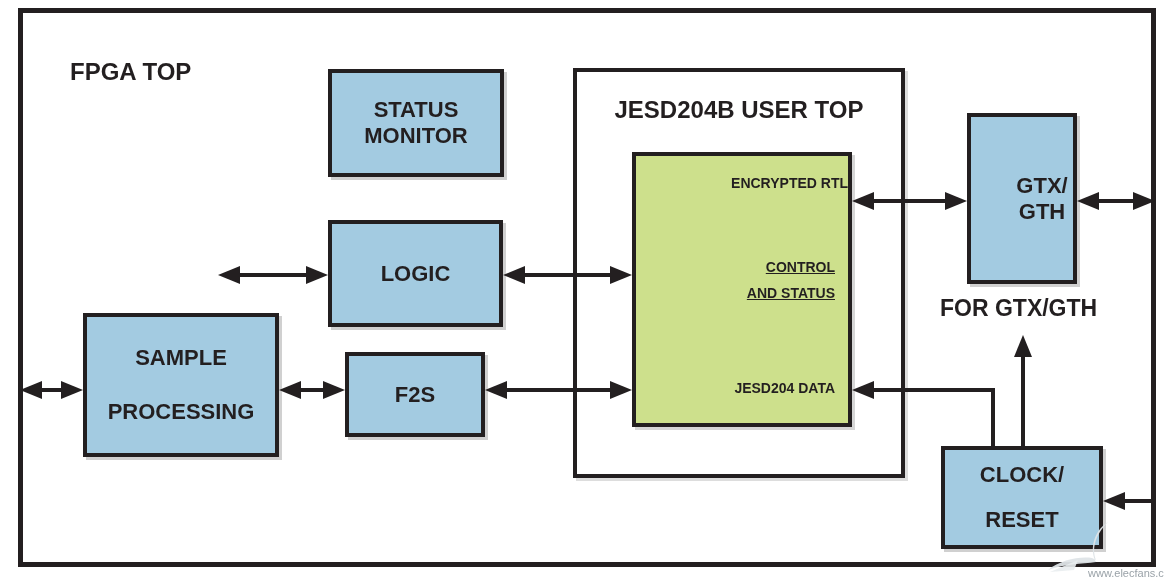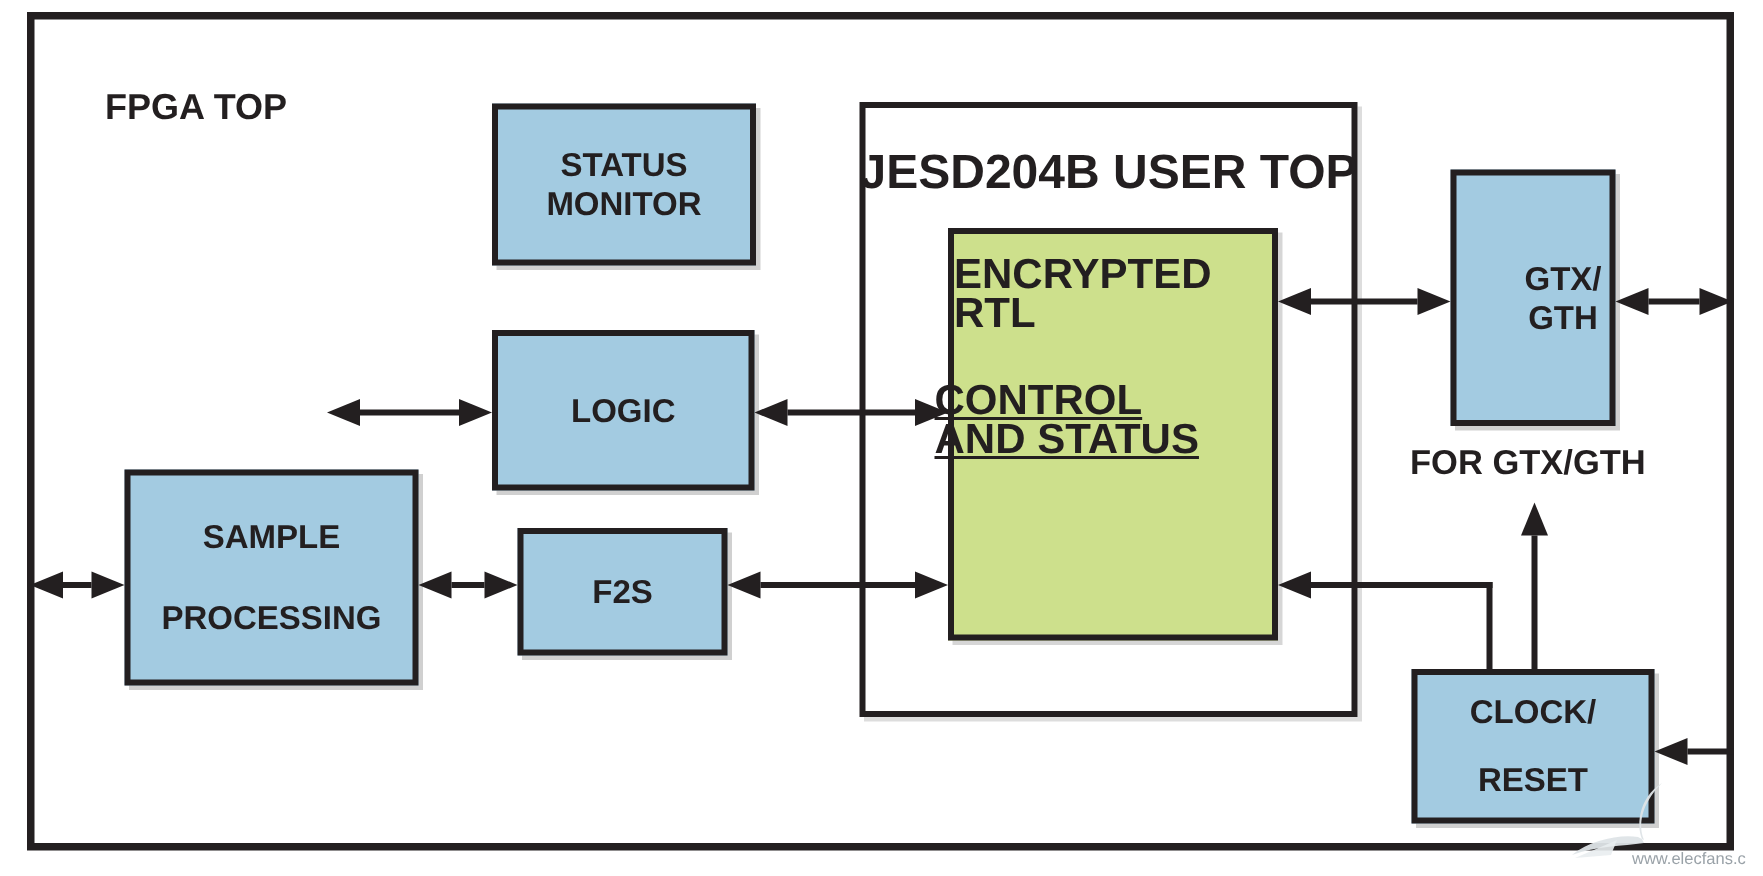--- a/index.html
+++ b/index.html
@@ -27,31 +27,31 @@
   .b-gtx{left:967px;top:113px;width:110px;height:171px;padding-left:40px;}
   .b-clock{left:941px;top:446px;width:162px;height:103px;gap:19px;}
   
   .jesd{
     position:absolute;left:573px;top:68px;width:332px;height:410px;
     border:4px solid var(--line);box-sizing:border-box;background:#ffffff;
     box-shadow:3px 3px 0 rgba(120,120,120,.25);
   }
   .jesd-title{
     position:absolute;left:573px;top:96px;width:332px;text-align:center;
-    font-weight:700;font-size:32px;
+    font-weight:700;font-size:24px;
   }
   
   .green-box{
     position:absolute;left:632px;top:152px;width:220px;height:275px;
     border:4px solid var(--line);box-sizing:border-box;background:var(--green);
     box-shadow:3px 3px 0 rgba(120,120,120,.3);
   }
   .green-box .glabel{
-    position:absolute;left:0;width:100%;text-align:left;
-    font-weight:700;font-size:28px;line-height:26px;
+    position:absolute;left:0;width:100%;text-align:right;
+    font-weight:700;font-size:14px;line-height:26px;
   }
   .g-rtl{top:14px;}
   .g-ctrl{top:98px;transform:translateX(-13px);text-decoration:underline;}
   .g-data{top:219px;transform:translateX(-13px);}
   
   .lbl{position:absolute;font-weight:700;}
   .l-fpga{left:70px;top:58px;font-size:24px;}
   .l-forgtx{left:940px;top:295px;width:172px;text-align:left;font-size:23px;}
   
   .harrow{position:absolute;height:18px;display:flex;align-items:center;}
@@ -81,20 +81,21 @@
 
   <div class="jesd"></div>
   <div class="jesd-title">JESD204B USER TOP</div>
 
   <div class="green-box">
     <div class="glabel g-rtl">ENCRYPTED RTL</div>
     <div class="glabel g-ctrl">
       <span>CONTROL</span><br>
       <span>AND STATUS</span>
     </div>
+    <div class="glabel g-data">JESD204 DATA</div>
   </div>
 
   <div class="box blue b-status">
     <span>STATUS</span>
     <span>MONITOR</span>
   </div>
 
   <div class="box blue b-configure">
     <span>LOGIC</span>
   </div>

